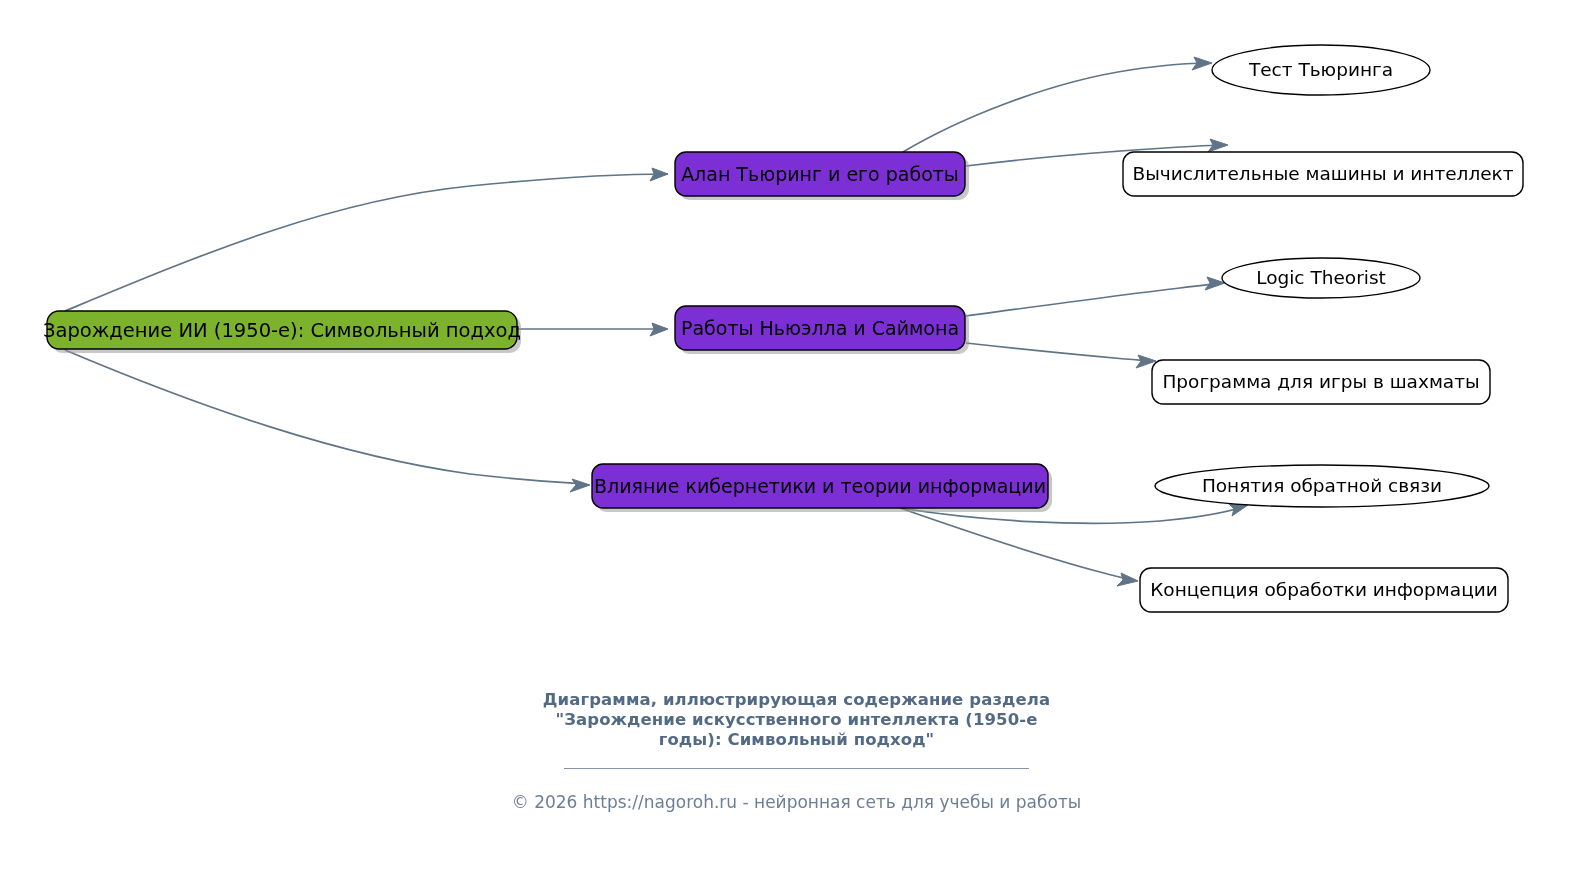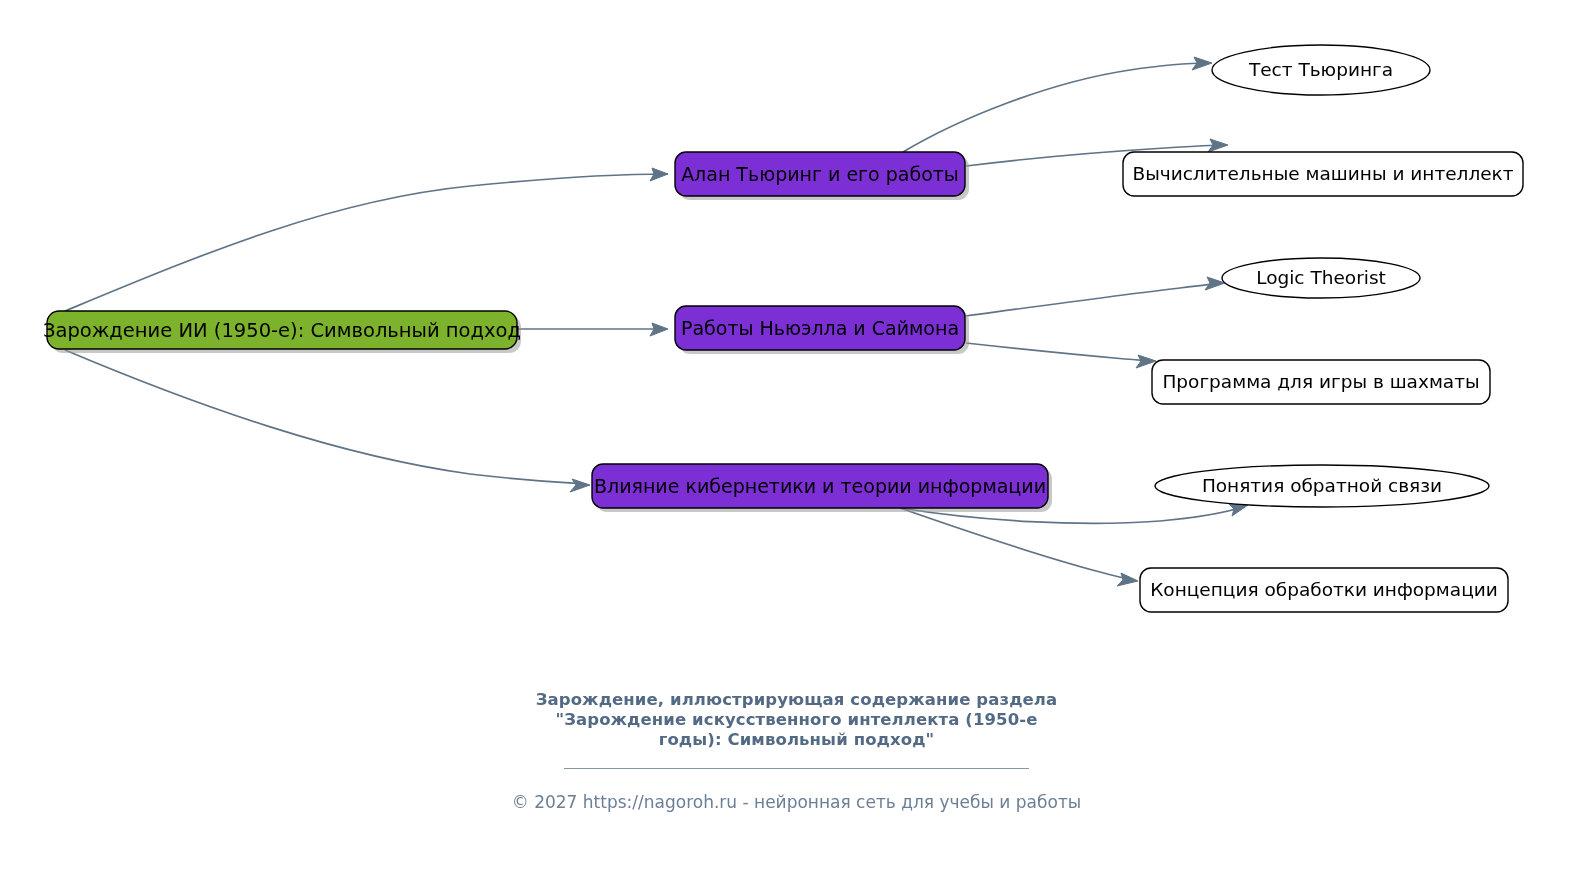--- a/index.html
+++ b/index.html
@@ -213,21 +213,21 @@
       <g>
         <rect class="node-leaf-shape" x="1140" y="568" width="368" height="44" rx="11" ry="11"></rect>
         <text class="node-text node-text-leaf" x="1324" y="591">Концепция обработки информации</text>
       </g>
 
     </g>
   </svg>
 
   <div class="caption-area">
     <div class="caption-title">
-      <div>Зарождение, иллюстрирующая содержание раздела</div>
+      <div>Диаграмма, иллюстрирующая содержание раздела</div>
       <div>"Зарождение искусственного интеллекта (1950-е</div>
       <div>годы): Символьный подход"</div>
     </div>
     <div class="caption-rule"></div>
-    <div class="caption-footer">© 2027 https://nagoroh.ru - нейронная сеть для учебы и работы</div>
+    <div class="caption-footer">© 2026 https://nagoroh.ru - нейронная сеть для учебы и работы</div>
   </div>
 
 </div>
 
 </body></html>

